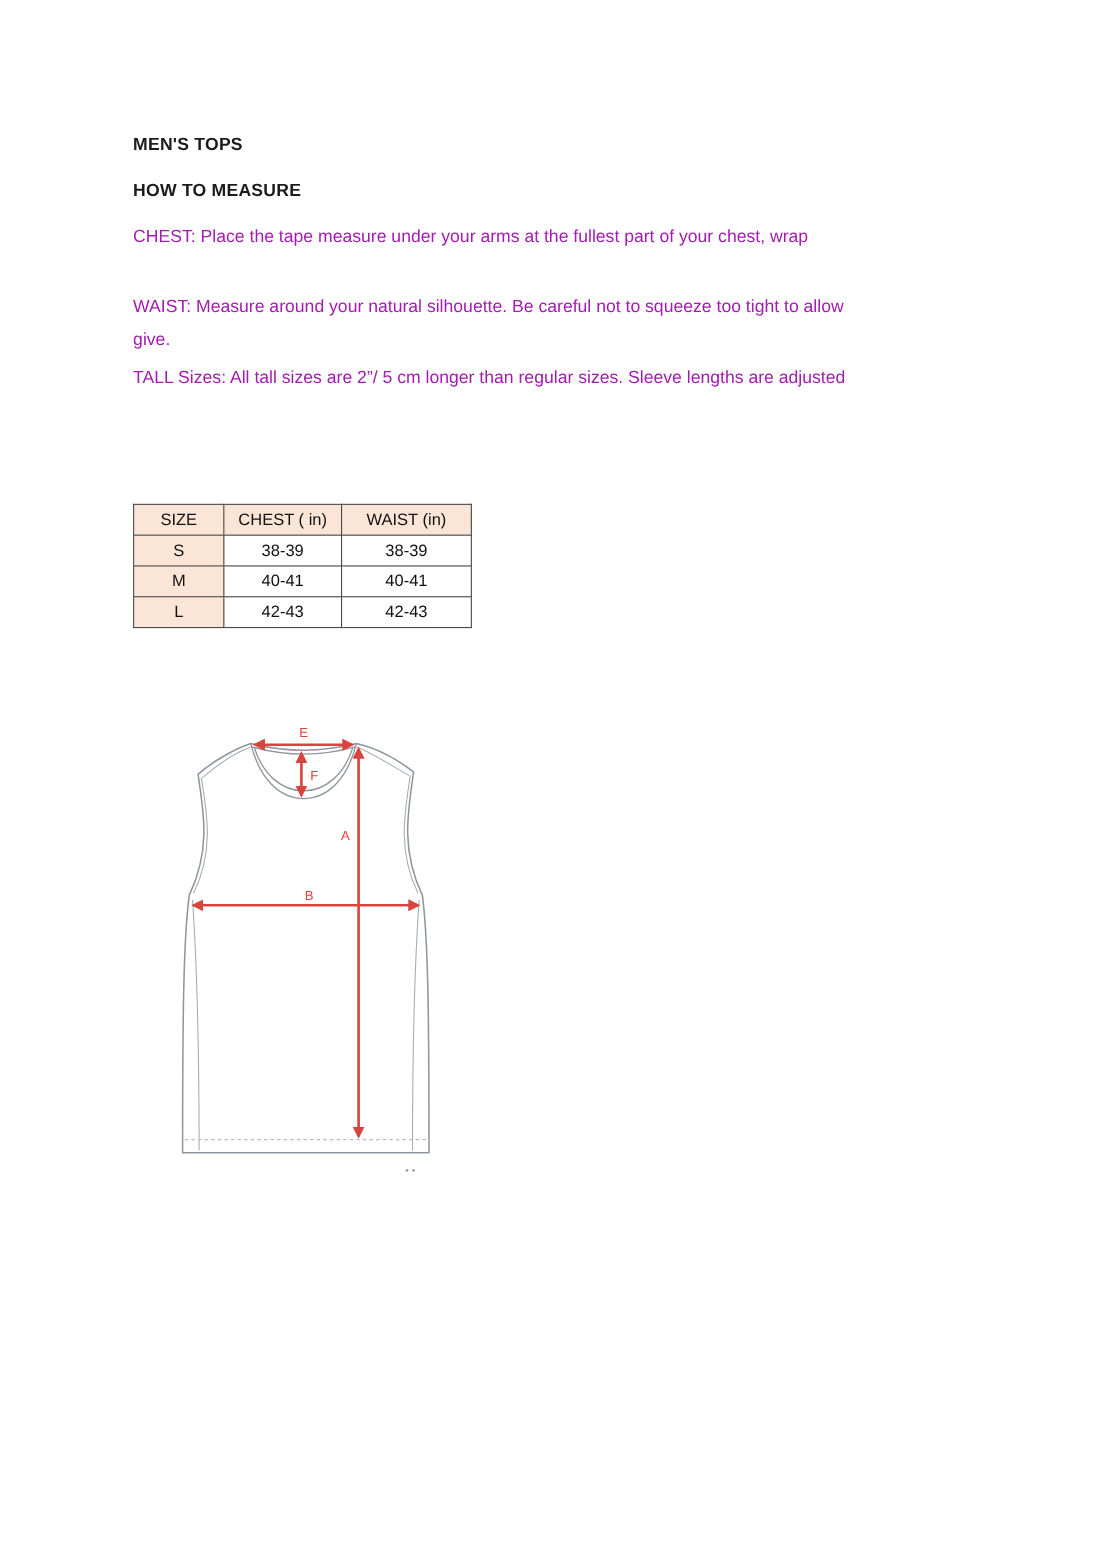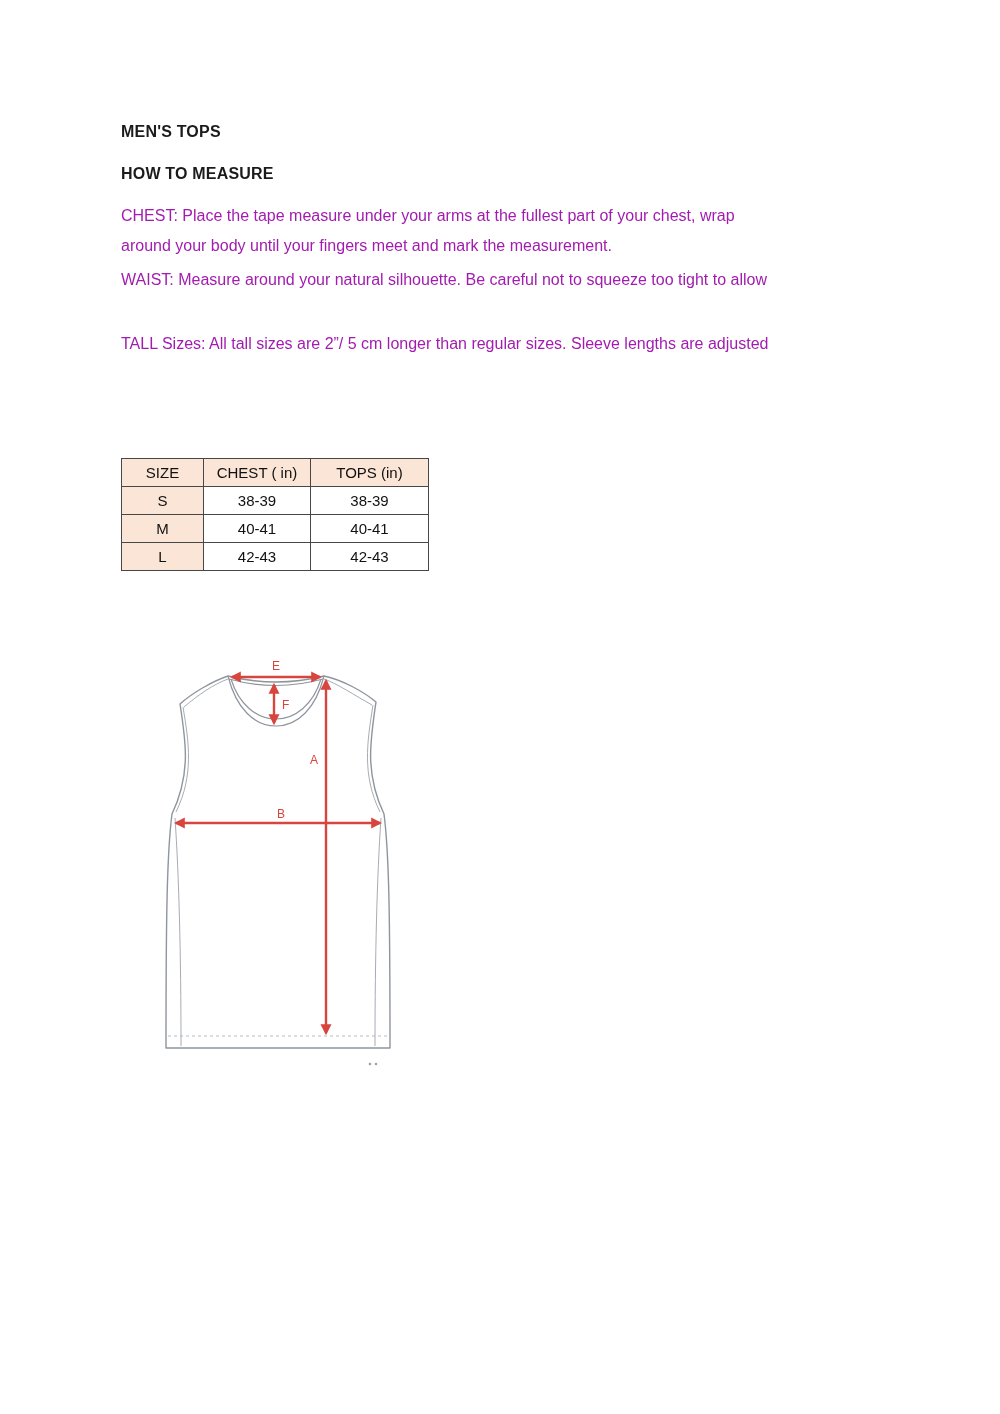--- a/index.html
+++ b/index.html
@@ -60,37 +60,37 @@
 </head>
 <body>
 
 <div class="page">
 
   <div class="h-title">MEN'S TOPS</div>
   <div class="h-sub">HOW TO MEASURE</div>
 
   <p class="para p-chest">
     <span class="ln">CHEST: Place the tape measure under your arms at the fullest part of your chest, wrap</span>
-    <span class="ln">around your body until your fingers meet and mark the measurement.</span>
   </p>
 
   <p class="para p-waist">
     <span class="ln">WAIST: Measure around your natural silhouette. Be careful not to squeeze too tight to allow</span>
+    <span class="ln">give.</span>
   </p>
 
   <p class="para p-tall">
     <span class="ln">TALL Sizes: All tall sizes are 2”/ 5 cm longer than regular sizes. Sleeve lengths are adjusted</span>
   </p>
 
   <table class="size-chart">
     <thead>
       <tr>
         <th class="col-size">SIZE</th>
         <th class="col-chest">CHEST ( in)</th>
-        <th class="col-waist">TOPS (in)</th>
+        <th class="col-waist">WAIST (in)</th>
       </tr>
     </thead>
     <tbody>
       <tr>
         <td class="shade">S</td>
         <td>38-39</td>
         <td>38-39</td>
       </tr>
       <tr>
         <td class="shade">M</td>

